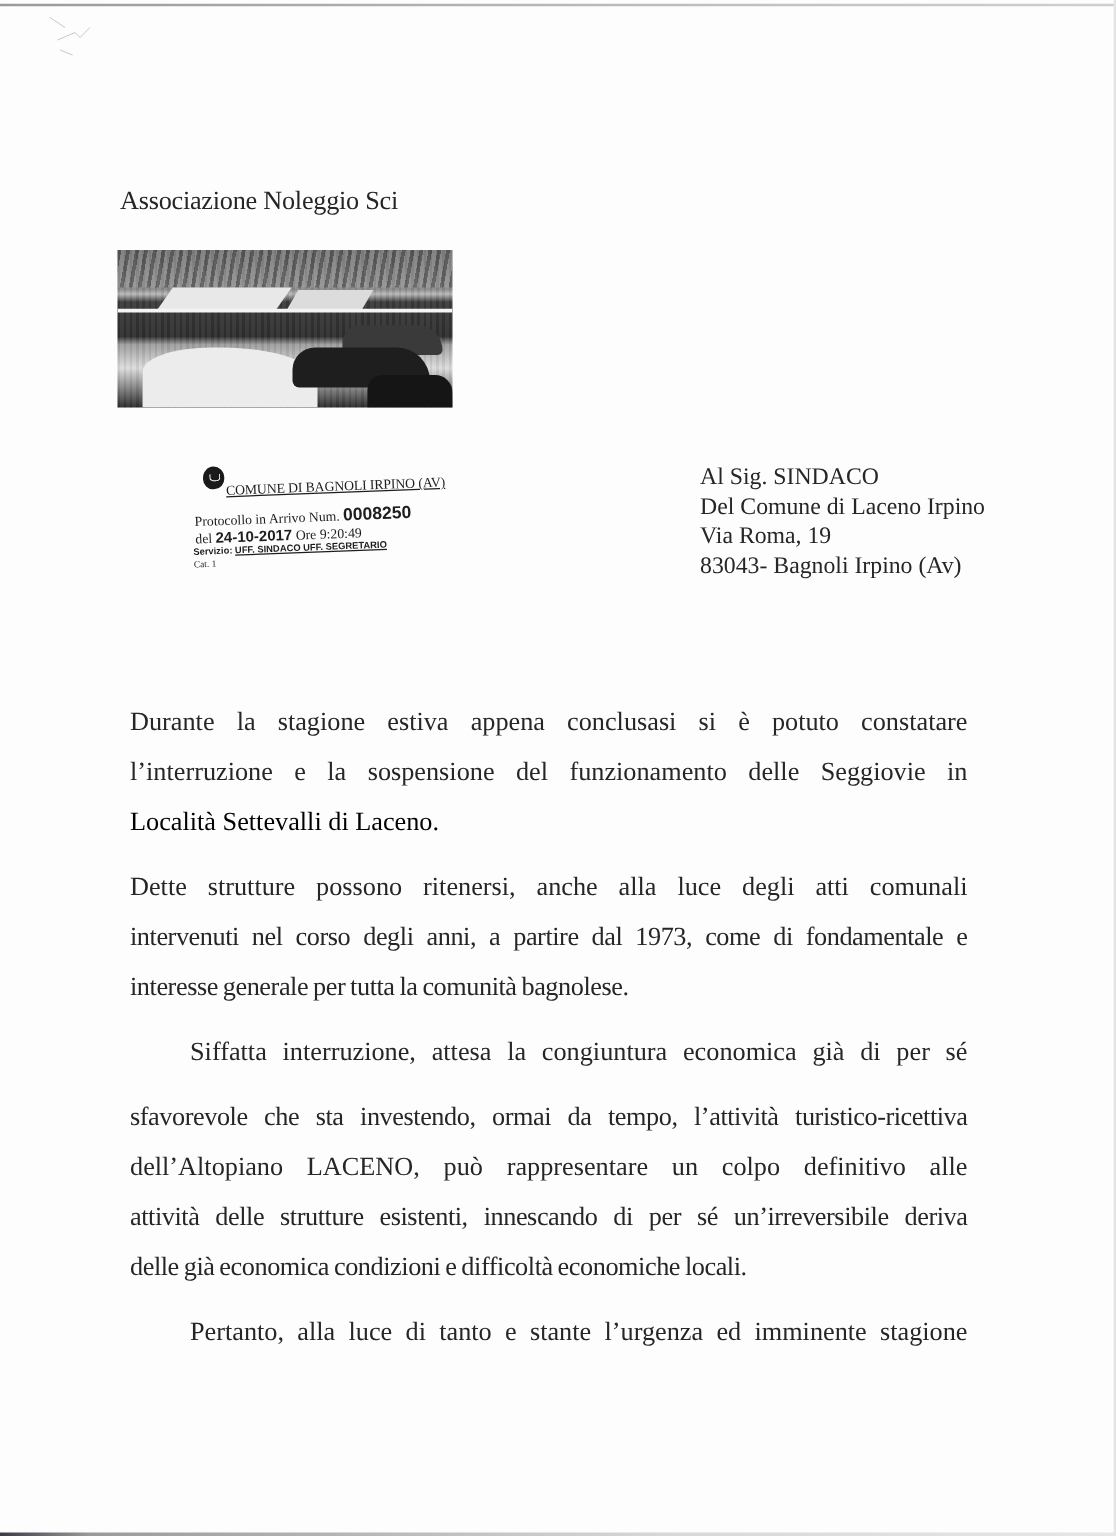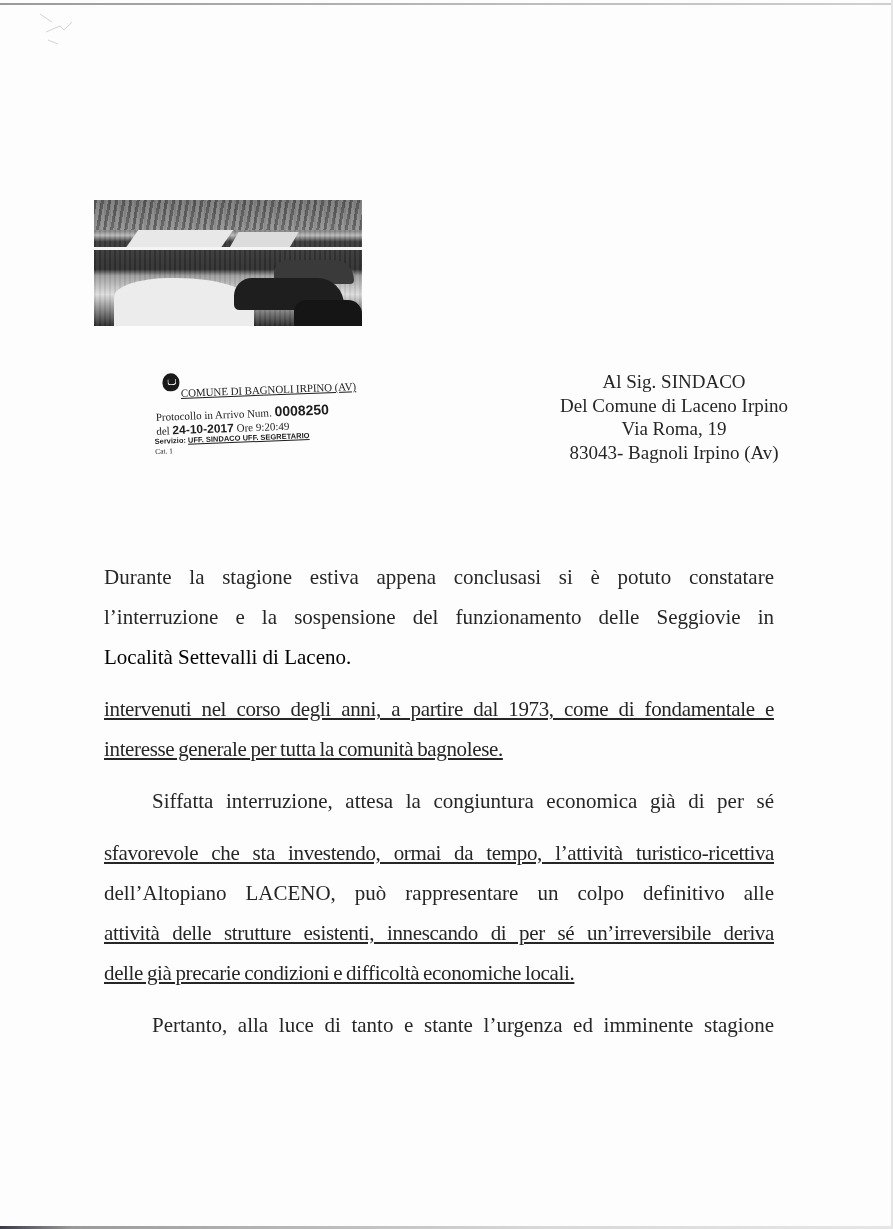--- a/index.html
+++ b/index.html
@@ -36,42 +36,43 @@
   .stamp .emblem::after { content: ""; position: absolute; left: 5px; top: 6px; width: 7px; height: 5px; border-radius: 0 0 50% 50%; border: 1px solid #fff; border-top: none; }
   .stamp .title { position: absolute; left: 28px; top: 16px; font-size: 11px; text-decoration: underline; white-space: nowrap; letter-spacing: -0.1px; }
   .stamp .row2 { position: absolute; left: 2px; top: 36px; font-size: 11px; white-space: nowrap; }
   .stamp .row2 .num { font-family: "Liberation Sans", "DejaVu Sans", sans-serif; font-weight: bold; font-size: 14px; }
   .stamp .row3 { position: absolute; left: 2px; top: 52px; font-size: 11px; white-space: nowrap; }
   .stamp .row3 .date { font-family: "Liberation Sans", "DejaVu Sans", sans-serif; font-weight: bold; font-size: 12px; }
   .stamp .row4 { position: absolute; left: 0; top: 65px; font-family: "Liberation Sans", "DejaVu Sans", sans-serif; font-size: 7.5px; font-weight: bold; white-space: nowrap; }
   .stamp .row4 .u { text-decoration: underline; }
   .stamp .row5 { position: absolute; left: 0; top: 75px; font-size: 7.5px; white-space: nowrap; }
 
-  .recipient { position: absolute; right: 105px; top: 370px; text-align: center; font-size: 19px; line-height: 23.5px; color: #262626; }
+  .recipient { position: absolute; right: 105px; top: 370px; text-align: left; font-size: 19px; line-height: 23.5px; color: #262626; }
   .recipient div { white-space: nowrap; }
 
   .body-text { position: absolute; left: 92px; top: 545px; width: 694px; font-size: 21px; line-height: 40px; color: #262626; }
   .p { margin: 12px; text-align: justify; text-align-last: left; }
   .p .ln { display: block; text-align: justify; text-align-last: justify; white-space: nowrap; }
   .p .ln.last { text-align-last: left; }
-  .p .ln.condensed { letter-spacing: -0.35px; word-spacing: -1px; text-decoration: underline; }
+  .p .ln.condensed { letter-spacing: -0.35px; word-spacing: -1px; }
   .indent { padding-left: 48px; }
   .faded { color: #000000; }
 </style>
 </head>
 <body>
 
 <div class="top-edge"></div>
 <div class="right-edge"></div>
 <div class="bottom-edge"></div>
 <svg class="scribble" viewBox="0 0 45 36">
   <path d="M2 4 L14 12 M8 22 L22 16 L26 20 L34 12 M10 30 L20 34" stroke="#c8c8c8" stroke-width="0.8" fill="none"></path>
 </svg>
 
 <div class="letterhead">
+  <div class="lh-line">Associazione Noleggio Sci</div>
 </div>
 
 <div class="photo">
   <div class="trees"></div>
   <div class="roof1"></div>
   <div class="roof2"></div>
   <div class="hline"></div>
   <div class="car2"></div>
   <div class="snow"></div>
   <div class="car1"></div>
@@ -105,28 +106,29 @@
   <div>83043- Bagnoli Irpino (Av)</div>
 </div>
 
 <div class="body-text">
   <p class="p">
     <span class="ln">Durante la stagione estiva appena conclusasi si è potuto constatare</span>
     <span class="ln">l’interruzione e la sospensione del funzionamento delle Seggiovie in</span>
     <span class="ln last faded">Località Settevalli di Laceno.</span>
   </p>
   <p class="p">
+    <span class="ln">Dette strutture possono ritenersi, anche alla luce degli atti comunali</span>
     <span class="ln condensed">intervenuti nel corso degli anni, a partire dal 1973, come di fondamentale e</span>
     <span class="ln last condensed">interesse generale per tutta la comunità bagnolese.</span>
   </p>
   <p class="p indent">
     <span class="ln">Siffatta interruzione, attesa la congiuntura economica già di per sé</span>
   </p>
   <p class="p">
     <span class="ln condensed">sfavorevole che sta investendo, ormai da tempo, l’attività turistico-ricettiva</span>
     <span class="ln">dell’Altopiano LACENO, può rappresentare un colpo definitivo alle</span>
     <span class="ln condensed">attività delle strutture esistenti, innescando di per sé un’irreversibile deriva</span>
-    <span class="ln last condensed">delle già precarie condizioni e difficoltà economiche locali.</span>
+    <span class="ln last condensed">delle già economica condizioni e difficoltà economiche locali.</span>
   </p>
   <p class="p indent">
     <span class="ln">Pertanto, alla luce di tanto e stante l’urgenza ed imminente stagione</span>
   </p>
 </div>
 
 </body></html>

